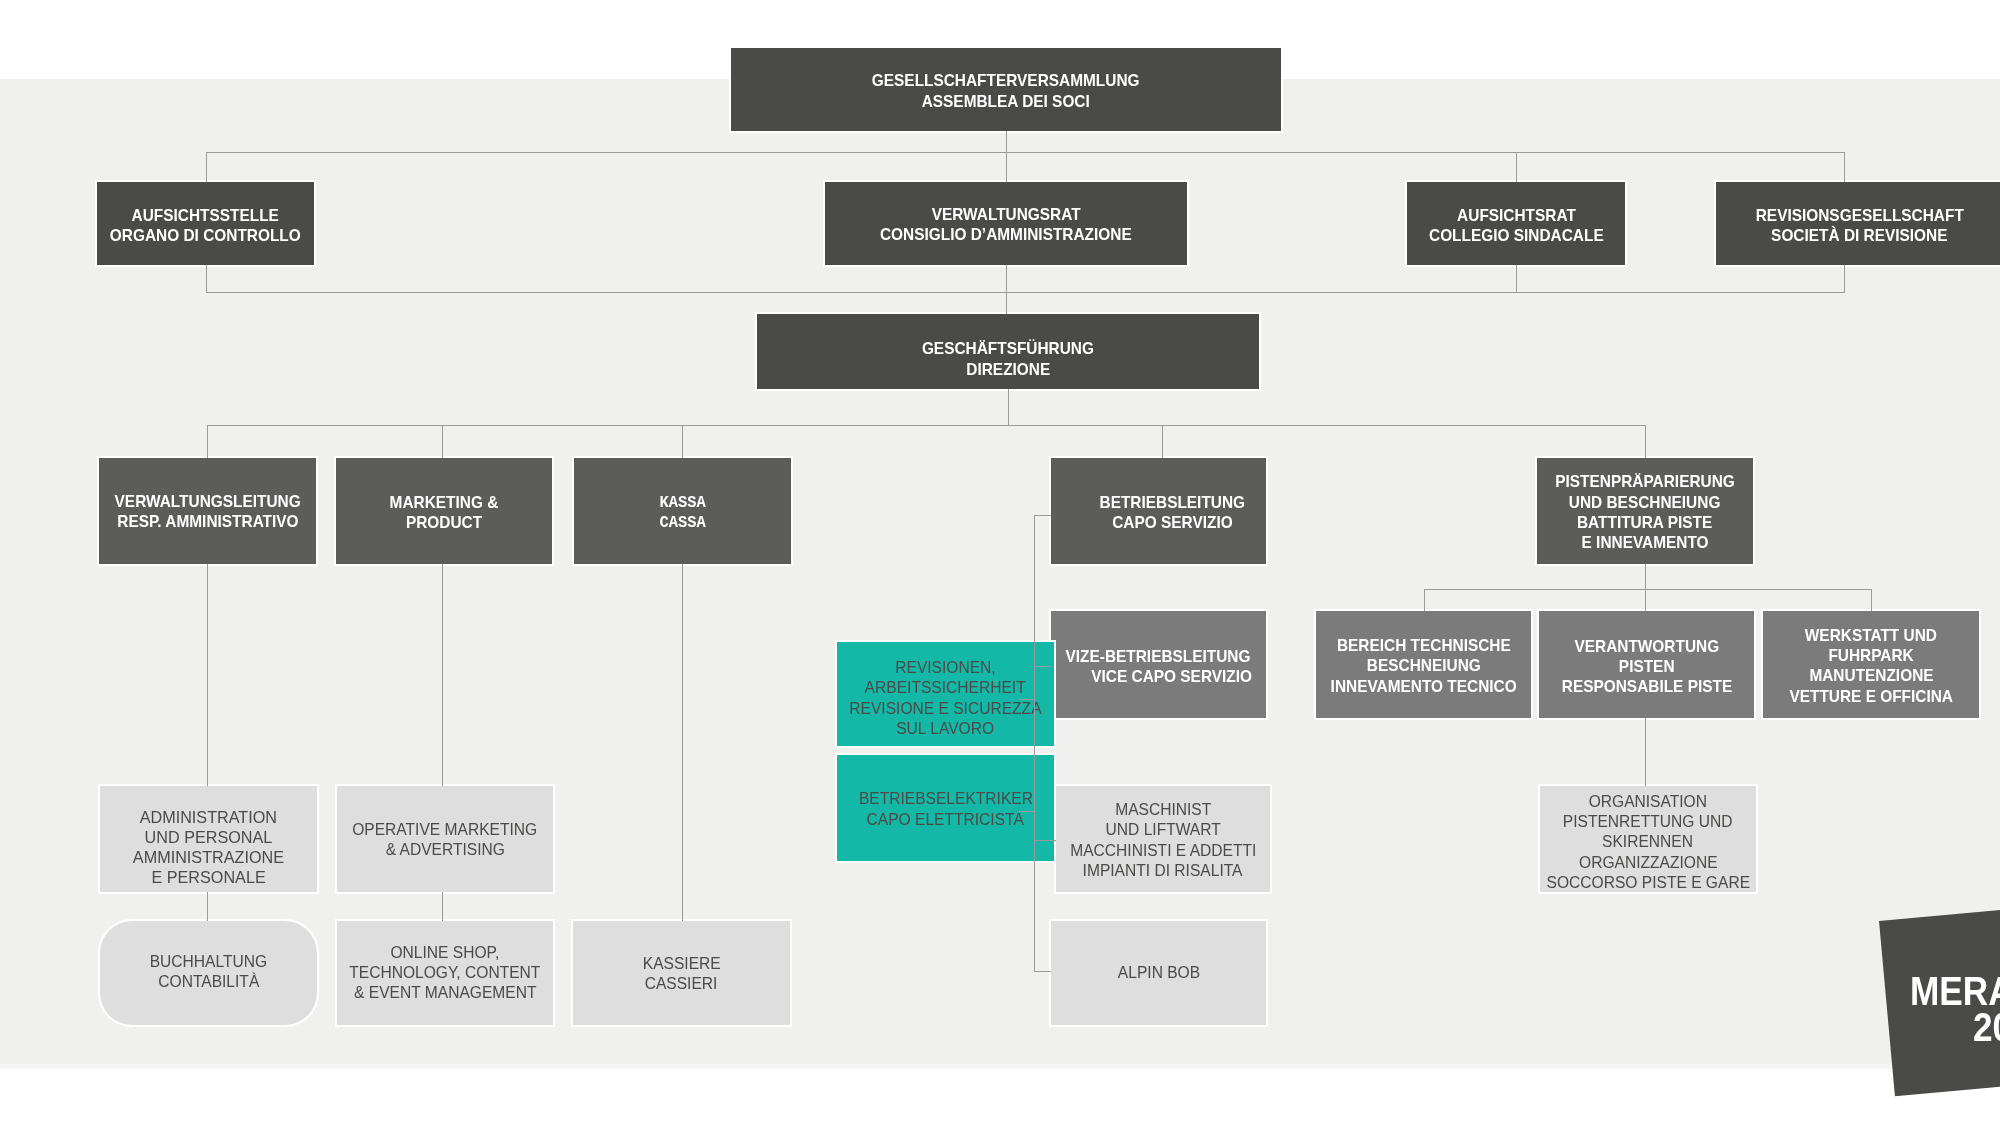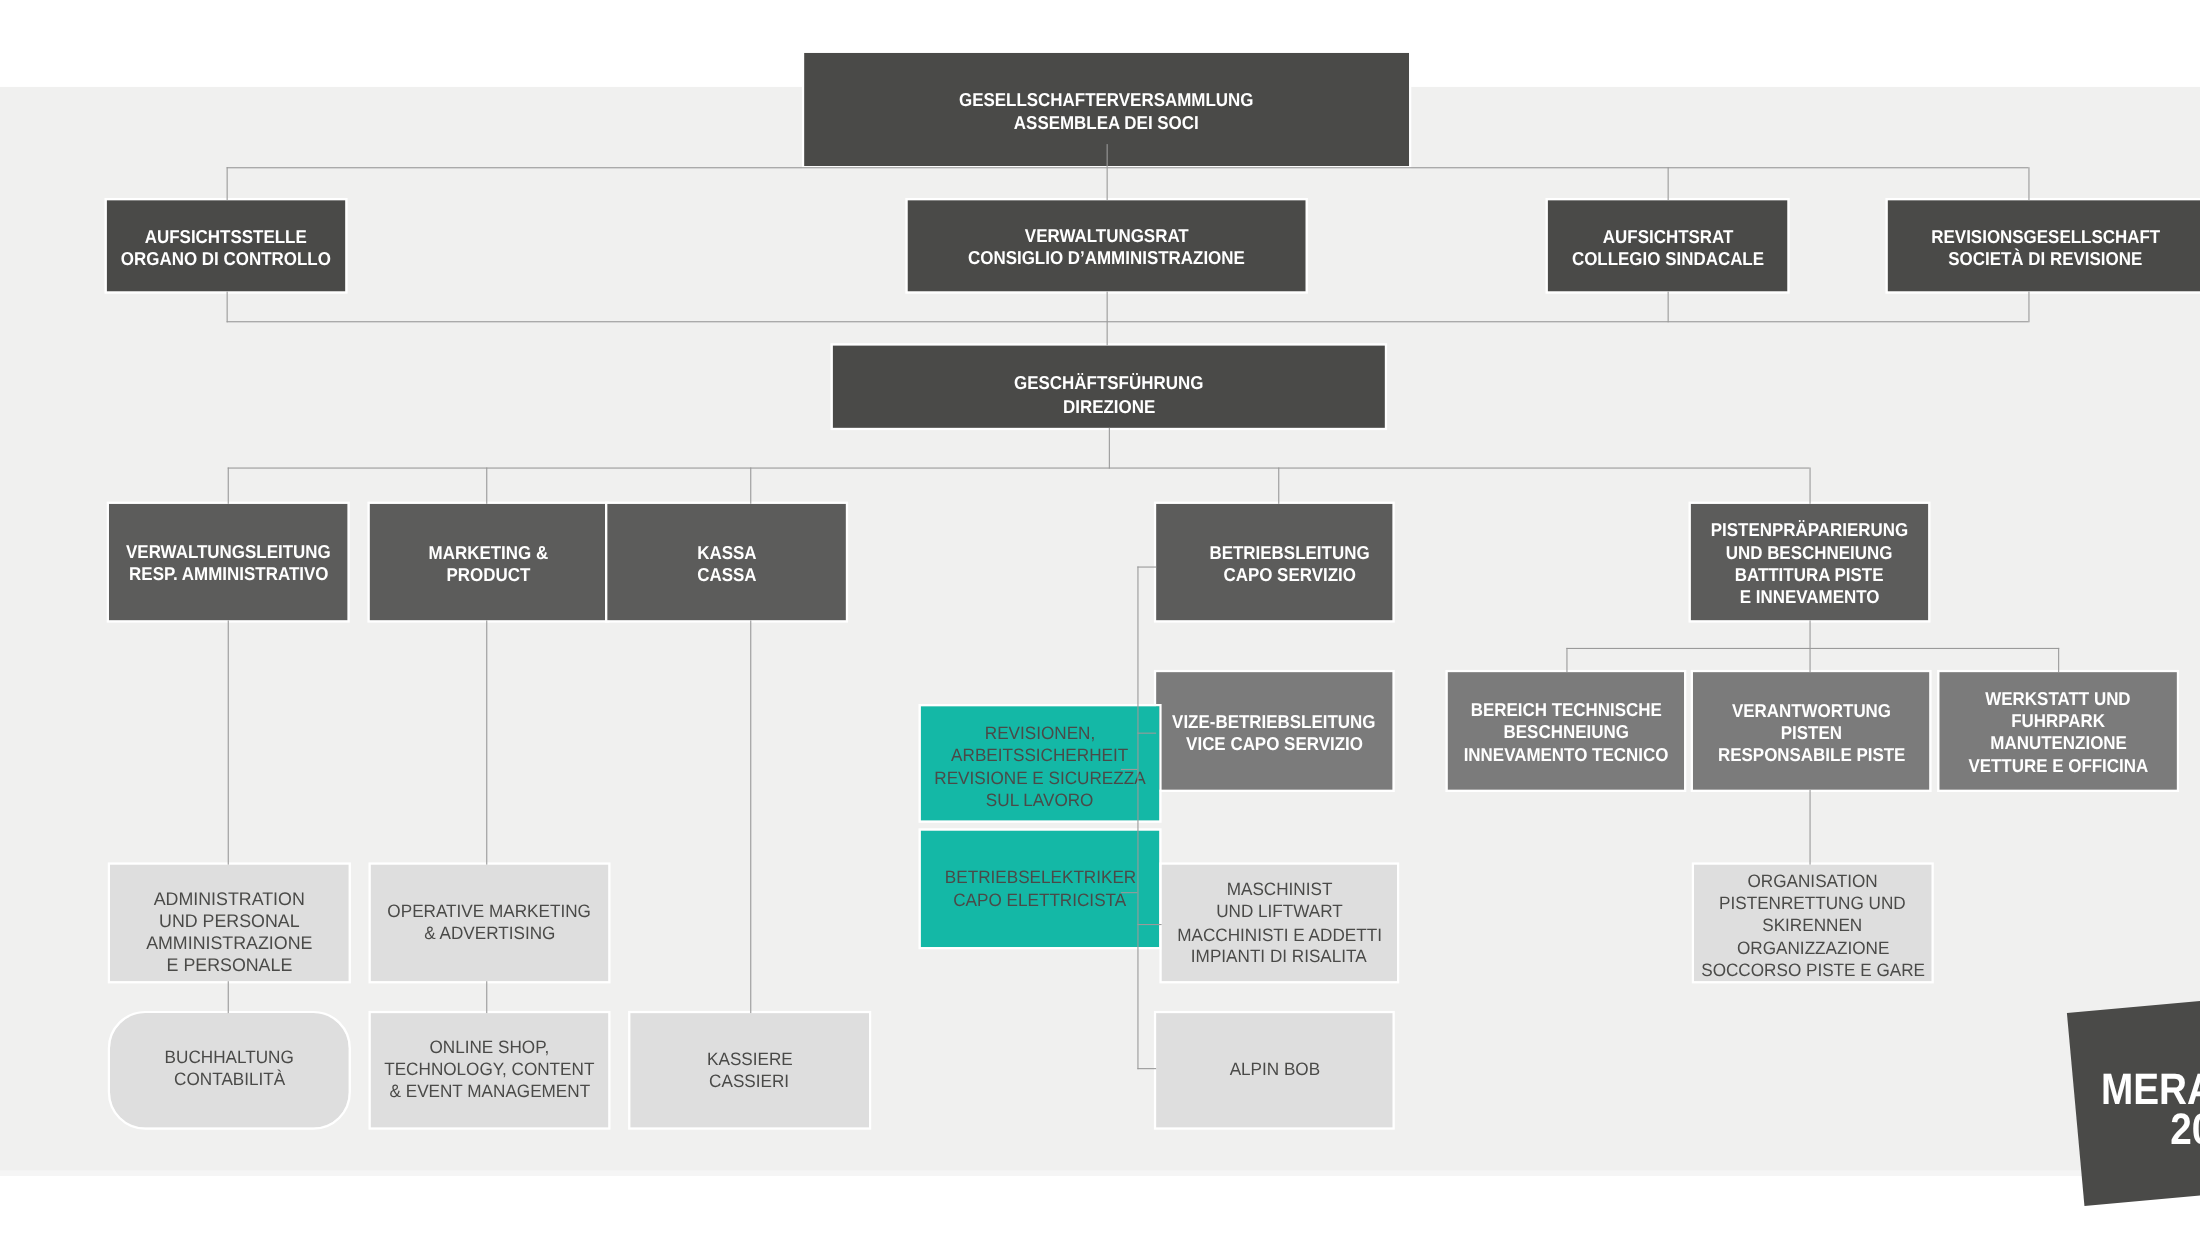--- a/index.html
+++ b/index.html
@@ -75,21 +75,21 @@
       <div class="ln lnh" style="left: 1034px; top: 840px; width: 22px; background: rgb(154, 154, 154);"></div>
       <div class="ln lnh" style="left: 1034px; top: 971px; width: 17px; background: rgb(154, 154, 154);"></div>
       <div class="ln lnv" style="left: 1645px; top: 564px; height: 25px; background: rgb(154, 154, 154);"></div>
       <div class="ln lnh" style="left: 1424px; top: 589px; width: 448px; background: rgb(154, 154, 154);"></div>
       <div class="ln lnv" style="left: 1424px; top: 589px; height: 22px; background: rgb(154, 154, 154);"></div>
       <div class="ln lnv" style="left: 1645px; top: 589px; height: 22px; background: rgb(154, 154, 154);"></div>
       <div class="ln lnv" style="left: 1871px; top: 589px; height: 22px; background: rgb(154, 154, 154);"></div>
       <div class="ln lnv" style="left: 1645px; top: 718px; height: 68px; background: rgb(154, 154, 154);"></div>
     </div>
   <div id="nodes">
-      <div class="node lv1" style="left: 731px; top: 48px; width: 550px; height: 103px; font-size: 17px; line-height: 20.3px;">
+      <div class="node lv1" style="left: 731px; top: 48px; width: 550px; height: 83px; font-size: 17px; line-height: 20.3px;">
         <div style="position: relative; top: 2.1px;">
           <span><i class="sx" style="transform: scaleX(0.9065);">GESELLSCHAFTERVERSAMMLUNG</i></span>
           <span><i class="sx" style="transform: scaleX(0.9065);">ASSEMBLEA DEI SOCI</i></span>
         </div>
       </div>
       <div class="node lv1" style="left: 97px; top: 182px; width: 217px; height: 83px; font-size: 17px; line-height: 20.3px;">
         <div style="position: relative; top: 2.5px;">
           <span><i class="sx" style="transform: scaleX(0.9065);">AUFSICHTSSTELLE</i></span>
           <span><i class="sx" style="transform: scaleX(0.9065);">ORGANO DI CONTROLLO</i></span>
         </div>
@@ -123,41 +123,41 @@
           <span><i class="sx" style="transform: scaleX(0.9065);">VERWALTUNGSLEITUNG</i></span>
           <span><i class="sx" style="transform: scaleX(0.9065);">RESP. AMMINISTRATIVO</i></span>
         </div>
       </div>
       <div class="node lv2" style="left: 336px; top: 458px; width: 216px; height: 106px; font-size: 17px; line-height: 20.3px;">
         <div style="position: relative; top: 1.8px;">
           <span><i class="sx" style="transform: scaleX(0.9065);">MARKETING &amp;</i></span>
           <span><i class="sx" style="transform: scaleX(0.9065);">PRODUCT</i></span>
         </div>
       </div>
-      <div class="node lv2" style="left: 552px; top: 458px; width: 217px; height: 106px; font-size: 17px; line-height: 20.3px;">
+      <div class="node lv2" style="left: 574px; top: 458px; width: 217px; height: 106px; font-size: 17px; line-height: 20.3px; font-family: Liberation Mono, monospace;">
         <div style="position: relative; top: 1.8px;">
           <span><i class="sx" style="transform: scaleX(0.9065);">KASSA</i></span>
           <span><i class="sx" style="transform: scaleX(0.9065);">CASSA</i></span>
         </div>
       </div>
       <div class="node lv2" style="left: 1051px; top: 458px; width: 215px; height: 106px; font-size: 17px; line-height: 20.3px;">
         <div style="position: relative; top: 2.3px; margin-left: 27px;">
           <span><i class="sx" style="transform: scaleX(0.9065);">BETRIEBSLEITUNG</i></span>
           <span><i class="sx" style="transform: scaleX(0.9065);">CAPO SERVIZIO</i></span>
         </div>
       </div>
       <div class="node lv2" style="left: 1537px; top: 458px; width: 216px; height: 106px; font-size: 17px; line-height: 20.3px;">
         <div style="position: relative; top: 2px;">
           <span><i class="sx" style="transform: scaleX(0.9065);">PISTENPRÄPARIERUNG</i></span>
           <span><i class="sx" style="transform: scaleX(0.9065);">UND BESCHNEIUNG</i></span>
           <span><i class="sx" style="transform: scaleX(0.9065);">BATTITURA PISTE</i></span>
           <span><i class="sx" style="transform: scaleX(0.9065);">E INNEVAMENTO</i></span>
         </div>
       </div>
-      <div class="node lv3" style="left: 1051px; top: 611px; width: 215px; height: 107px; font-size: 17px; line-height: 20.3px;">
+      <div class="node lv3" style="left: 1051px; top: 611px; width: 215px; height: 107px; font-size: 17px; line-height: 20.3px; text-align: right;">
         <div style="position: relative; top: 2.7px;">
           <span><i class="sx" style="transform: scaleX(0.9065);">VIZE-BETRIEBSLEITUNG</i></span>
           <span><i class="sx" style="transform: scaleX(0.9065);">VICE CAPO SERVIZIO</i></span>
         </div>
       </div>
       <div class="node lv3" style="left: 1316px; top: 611px; width: 215px; height: 107px; font-size: 17px; line-height: 20.3px;">
         <div style="position: relative; top: 2.1px;">
           <span><i class="sx" style="transform: scaleX(0.9065);">BEREICH TECHNISCHE</i></span>
           <span><i class="sx" style="transform: scaleX(0.9065);">BESCHNEIUNG</i></span>
           <span><i class="sx" style="transform: scaleX(0.9065);">INNEVAMENTO TECNICO</i></span>

